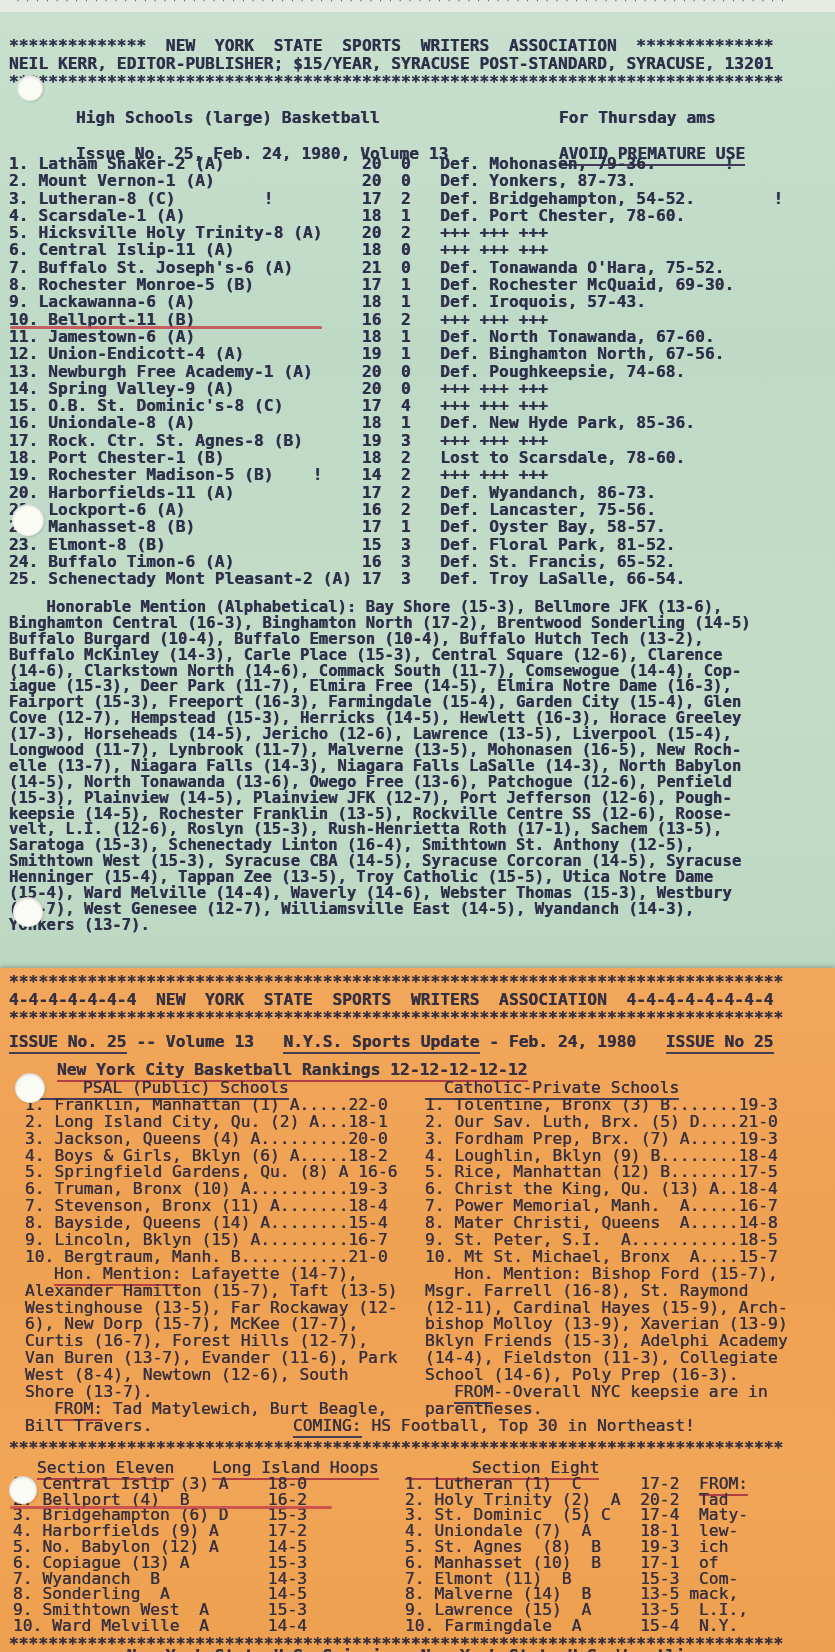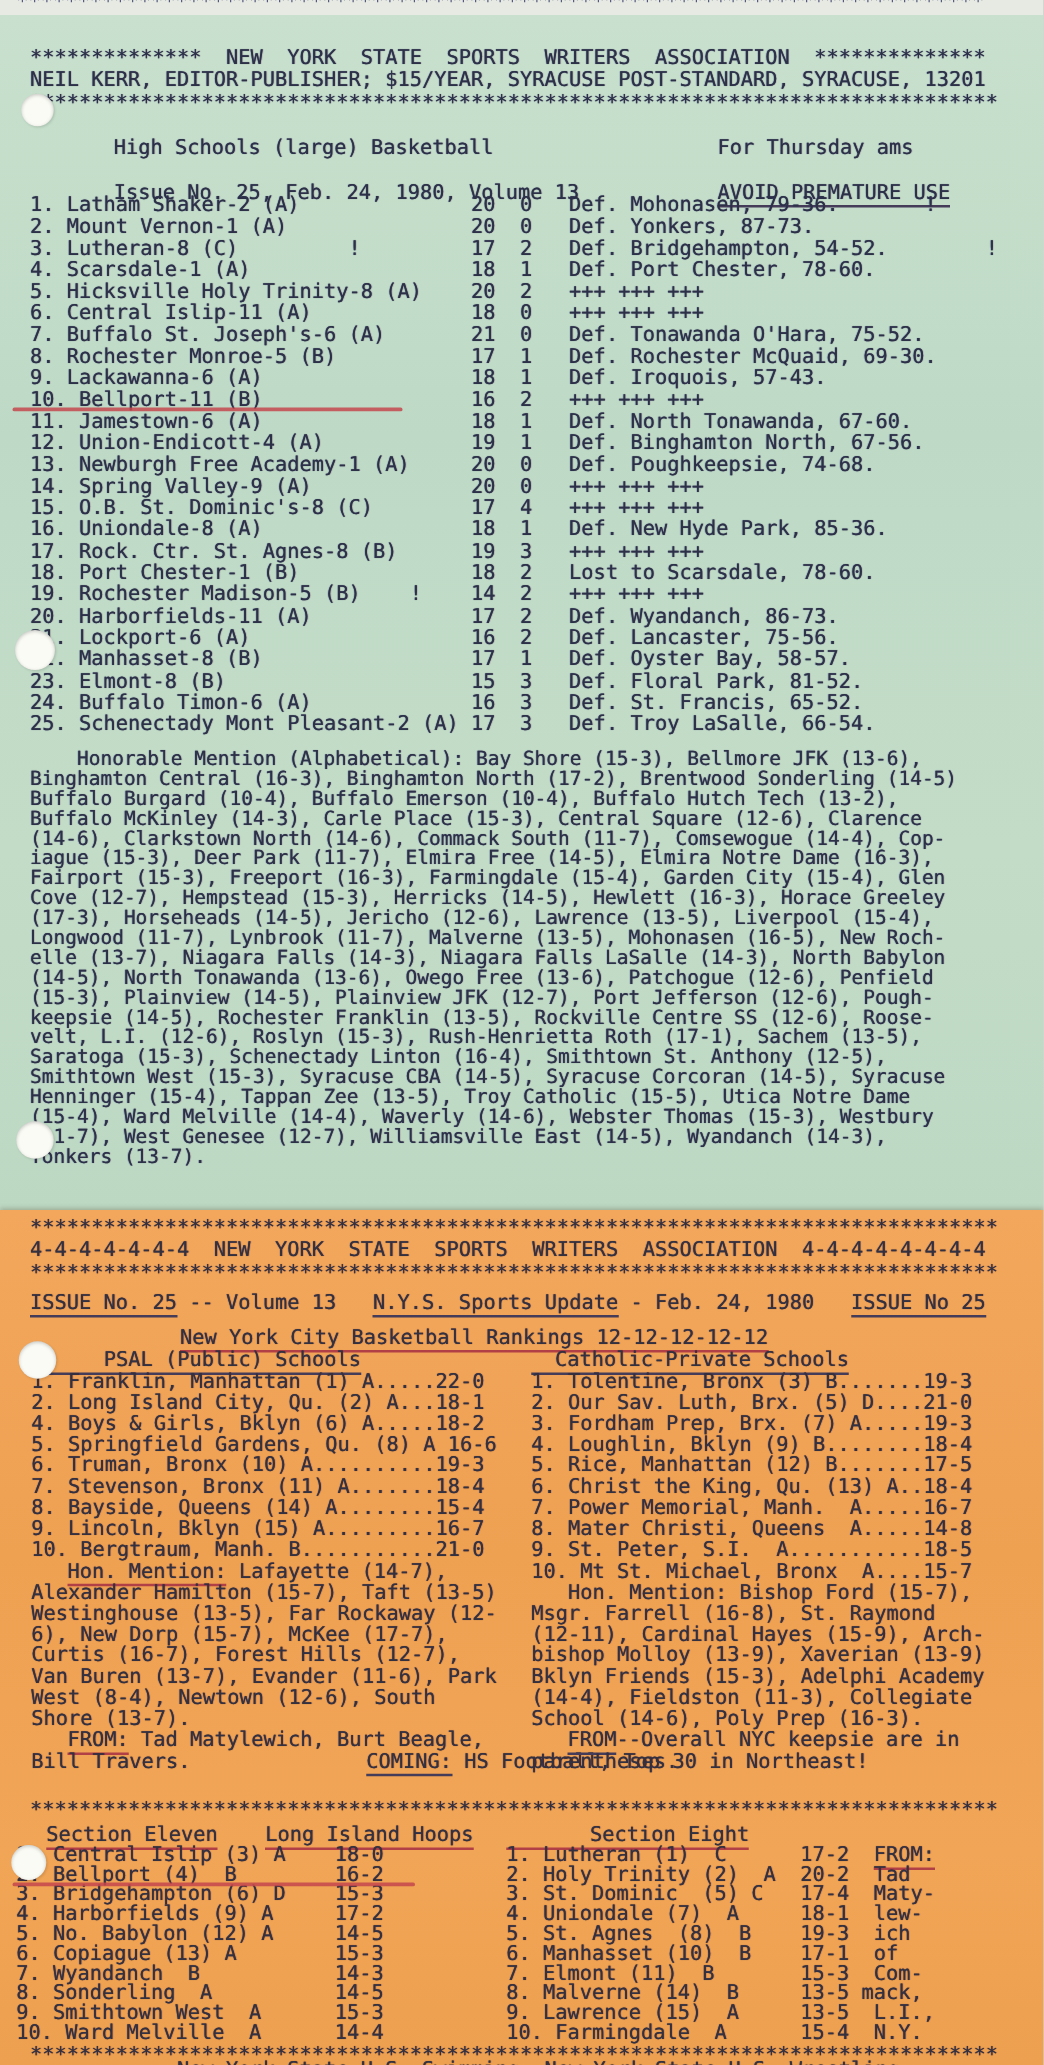--- a/index.html
+++ b/index.html
@@ -6,21 +6,21 @@
   .page{position:relative;width:835px;height:1652px;overflow:hidden;background:#e7eae3;
         font-family:"DejaVu Sans Mono",monospace;}
   .sheet{position:absolute;left:0;width:835px;overflow:hidden;font-size:16.3px;}
   .green{top:12px;height:956px;color:#2c3147;
          background:linear-gradient(180deg,#c8e0cd 0%,#bedac6 35%,#c3dcc8 70%,#bcd8c3 100%);
          text-shadow:0 0 .6px rgba(40,46,86,.85),.7px 0 0 rgba(170,50,70,.14),-.7px 0 0 rgba(40,70,170,.16);}
   .orange{top:968px;height:684px;color:#33313f;
           background:linear-gradient(180deg,#f2a75c 0%,#efa152 40%,#f1a556 75%,#eda04f 100%);
           box-shadow:0 -2px 4px rgba(60,30,0,.25);
           text-shadow:0 0 .6px rgba(50,40,60,.85),.7px 0 0 rgba(160,40,60,.15),-.7px 0 0 rgba(40,60,150,.12);}
-  .ln{position:absolute;left:24px;white-space:pre;}
+  .ln{position:absolute;left:9px;white-space:pre;font-weight:bold;}
   .row{height:17.3px;line-height:17.3px;white-space:pre;}
   .hmrow{height:15.9px;line-height:15.9px;white-space:pre;font-size:15.6px;}
   .nrow{height:16.9px;line-height:16.9px;white-space:pre;}
   .srow{height:15.8px;line-height:15.8px;white-space:pre;}
   .col{position:absolute;top:0;}
   .nyc,.sec{position:absolute;left:13px;right:0;}
   .abs{position:absolute;top:0;}
   .rel{position:relative;}
   .ul{border-bottom:2px solid #443c58;padding-bottom:1px;}
   .ulr{border-bottom:2px solid #b13f46;padding-bottom:1px;}
@@ -62,28 +62,29 @@
 
   </section>
 
   <section class="sheet orange">
     <div class="ln" style="top:4px">*******************************************************************************</div>
     <div class="ln" style="top:22px">4-4-4-4-4-4-4  NEW  YORK  STATE  SPORTS  WRITERS  ASSOCIATION  4-4-4-4-4-4-4-4</div>
     <div class="ln" style="top:40px">*******************************************************************************</div>
 
     <div class="ln" style="top:64px"><span class="ul">ISSUE No. 25</span><span> -- Volume 13   </span><span class="ul">N.Y.S. Sports Update</span><span> - Feb. 24, 1980   </span><span class="ul">ISSUE No 25</span></div>
 
-    <div class="ln" style="top:92px"><span class="ulr" style="margin-left:120px">New York City Basketball Rankings 12-12-12-12-12</span></div>
+    <div class="ln" style="top:92px"><span class="ulr" style="margin-left:48px">New York City Basketball Rankings 12-12-12-12-12</span></div>
 
     <div class="nyc" style="top:112px;height:356px">
       <div class="col" style="left:12px">
         <div class="nrow"><span class="ul ind58">PSAL (Public) Schools</span></div>
         <div>
             <div class="nrow">1. Franklin, Manhattan (1) A.....22-0</div>
             <div class="nrow">2. Long Island City, Qu. (2) A...18-1</div>
+            <div class="nrow">3. Jackson, Queens (4) A.........20-0</div>
             <div class="nrow">4. Boys &amp; Girls, Bklyn (6) A.....18-2</div>
             <div class="nrow">5. Springfield Gardens, Qu. (8) A 16-6</div>
             <div class="nrow">6. Truman, Bronx (10) A..........19-3</div>
             <div class="nrow">7. Stevenson, Bronx (11) A.......18-4</div>
             <div class="nrow">8. Bayside, Queens (14) A........15-4</div>
             <div class="nrow">9. Lincoln, Bklyn (15) A.........16-7</div>
             <div class="nrow">10. Bergtraum, Manh. B...........21-0</div>
           </div>
         <div class="nrow ind29"><span class="ulr">Hon. Mention:</span><span> Lafayette (14-7),</span></div>
         <div>

